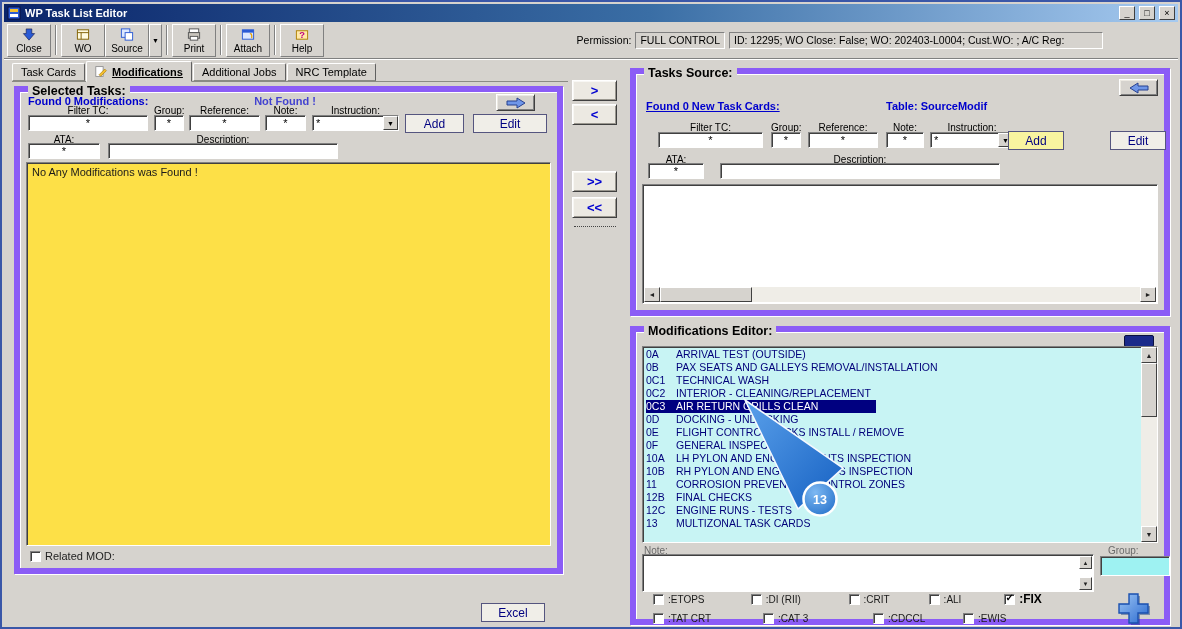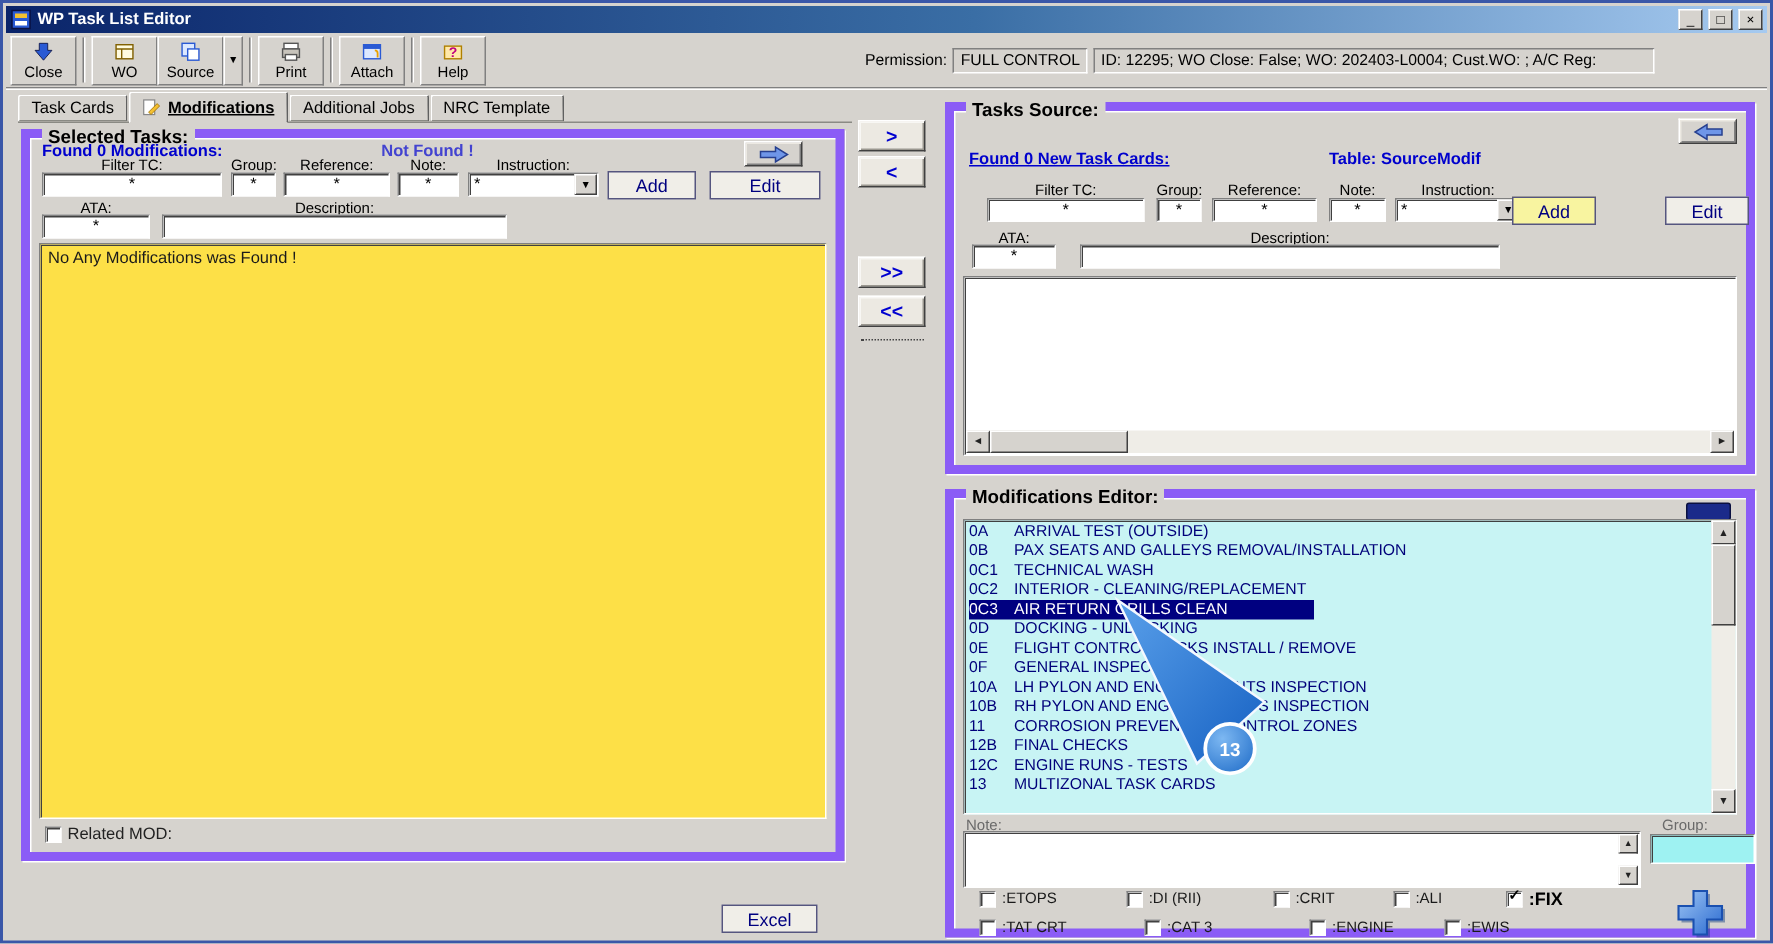--- a/index.html
+++ b/index.html
@@ -391,21 +391,21 @@
         <div class="flag">
           <span class="checkbox"></span>
           <span class="flag-label">:TAT CRT</span>
         </div>
         <div class="flag">
           <span class="checkbox"></span>
           <span class="flag-label">:CAT 3</span>
         </div>
         <div class="flag">
           <span class="checkbox"></span>
-          <span class="flag-label">:ENGINE</span>
+          <span class="flag-label">:CDCCL</span>
         </div>
         <div class="flag">
           <span class="checkbox"></span>
           <span class="flag-label">:EWIS</span>
         </div>
       </div>
 
     <button class="plus-btn">
       <svg width="48" height="38" viewBox="0 0 48 38">
         <defs>

